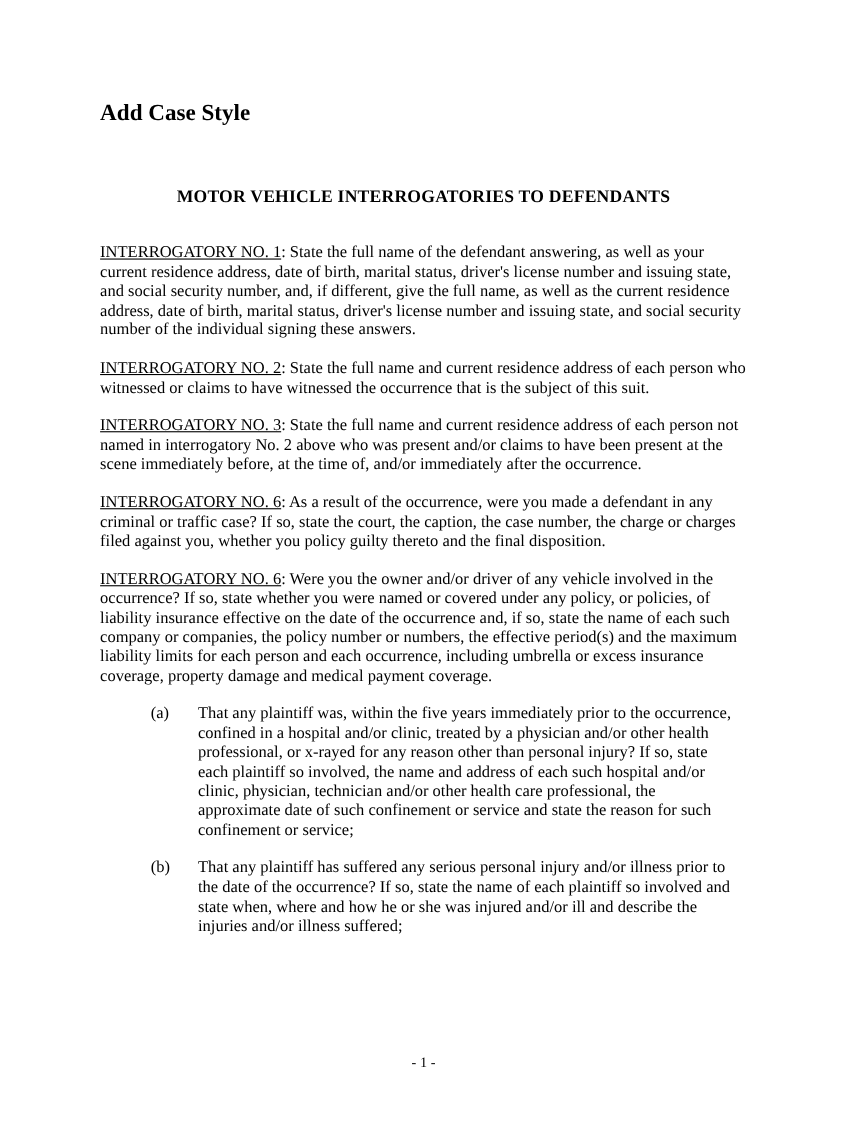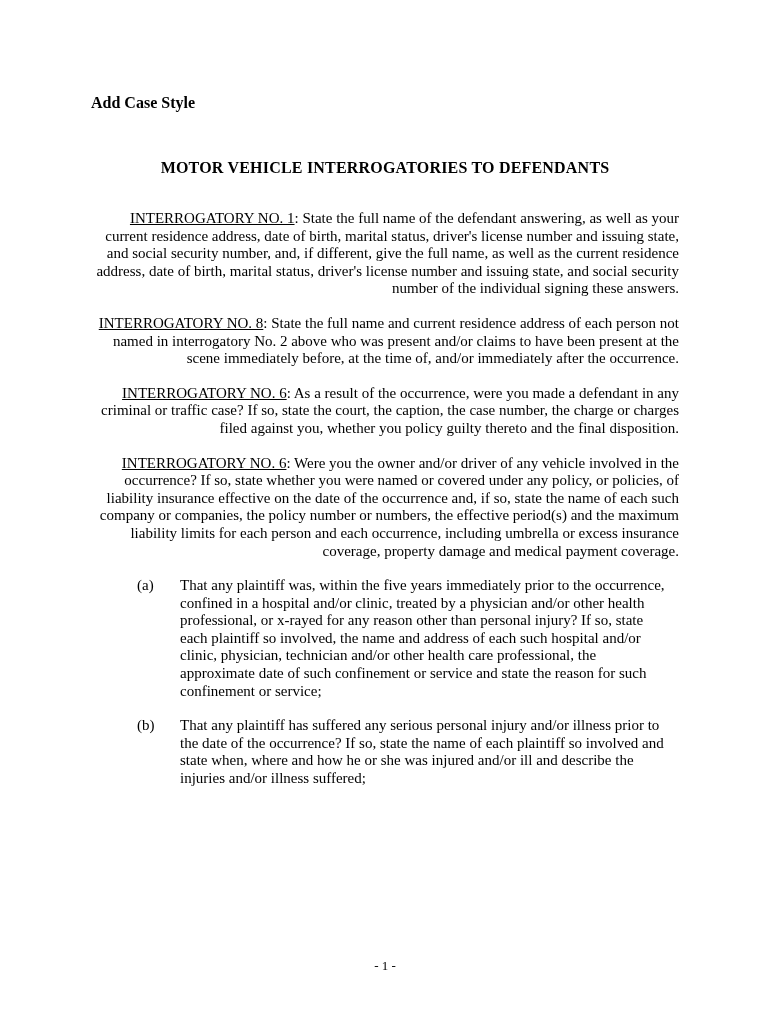--- a/index.html
+++ b/index.html
@@ -16,38 +16,38 @@
     font-family: "Liberation Serif", serif;
     overflow: hidden;
   }
   .content {
     position: absolute;
     left: 91px;
     top: 93px;
     width: 588px;
   }
   .case-style {
-    font-size: 16px;
+    font-size: 21px;
     font-weight: bold;
     line-height: 19px;
-    margin: 0 0 46px 0;
+    margin: 0 0 58px 0;
   }
   .doc-title {
     font-size: 16px;
     font-weight: bold;
     line-height: 19px;
     text-align: center;
     letter-spacing: 0.2px;
     margin: 0 0 33px 0;
   }
   p.para {
     font-size: 15px;
     line-height: 17.6px;
     margin: 11px 0 17px 0;
-    text-align: right;
+    text-align: left;
   }
   .label {
     text-decoration: underline;
   }
   .subitem {
     position: relative;
     font-size: 15px;
     line-height: 17.6px;
     margin: 0 0 17px 0;
     padding-left: 89px;
@@ -73,22 +73,23 @@
 
 <div class="page">
   <div class="content">
 
     <p class="case-style">Add Case Style</p>
 
     <p class="doc-title">MOTOR VEHICLE INTERROGATORIES TO DEFENDANTS</p>
 
     <p class="para"><span class="label">INTERROGATORY NO. 1</span><span>: State the full name of the defendant answering, as well as your current residence address, date of birth, marital status, driver's license number and issuing state, and social security number, and, if different, give the full name, as well as the current residence address, date of birth, marital status, driver's license number and issuing state, and social security number of the individual signing these answers.</span></p>
 
+    <p class="para"><span class="label">INTERROGATORY NO. 2</span><span>: State the full name and current residence address of each person who witnessed or claims to have witnessed the occurrence that is the subject of this suit.</span></p>
 
-    <p class="para"><span class="label">INTERROGATORY NO. 8</span><span>: State the full name and current residence address of each person not named in interrogatory No. 2 above who was present and/or claims to have been present at the scene immediately before, at the time of, and/or immediately after the occurrence.</span></p>
+    <p class="para"><span class="label">INTERROGATORY NO. 3</span><span>: State the full name and current residence address of each person not named in interrogatory No. 2 above who was present and/or claims to have been present at the scene immediately before, at the time of, and/or immediately after the occurrence.</span></p>
 
     <p class="para"><span class="label">INTERROGATORY NO. 6</span><span>: As a result of the occurrence, were you made a defendant in any criminal or traffic case? If so, state the court, the caption, the case number, the charge or charges filed against you, whether you policy guilty thereto and the final disposition.</span></p>
 
 
     <p class="para"><span class="label">INTERROGATORY NO. 6</span><span>: Were you the owner and/or driver of any vehicle involved in the occurrence?  If so, state whether you were named or covered under any policy, or policies, of liability insurance effective on the date of the occurrence and, if so, state the name of each such company or companies, the policy number or numbers, the effective period(s) and the maximum liability limits for each person and each occurrence, including umbrella or excess insurance coverage, property damage and medical payment coverage.</span></p>
 
 
     <div class="subitem">
       <span class="marker">(a)</span>
       <span>That any plaintiff was, within the five years immediately prior to the occurrence, confined in a hospital and/or clinic, treated by a physician and/or other health professional, or x-rayed for any reason other than personal injury? If so, state each plaintiff so involved, the name and address of each such hospital and/or clinic, physician, technician and/or other health care professional, the approximate date of such confinement or service and state the reason for such confinement or service;</span>

